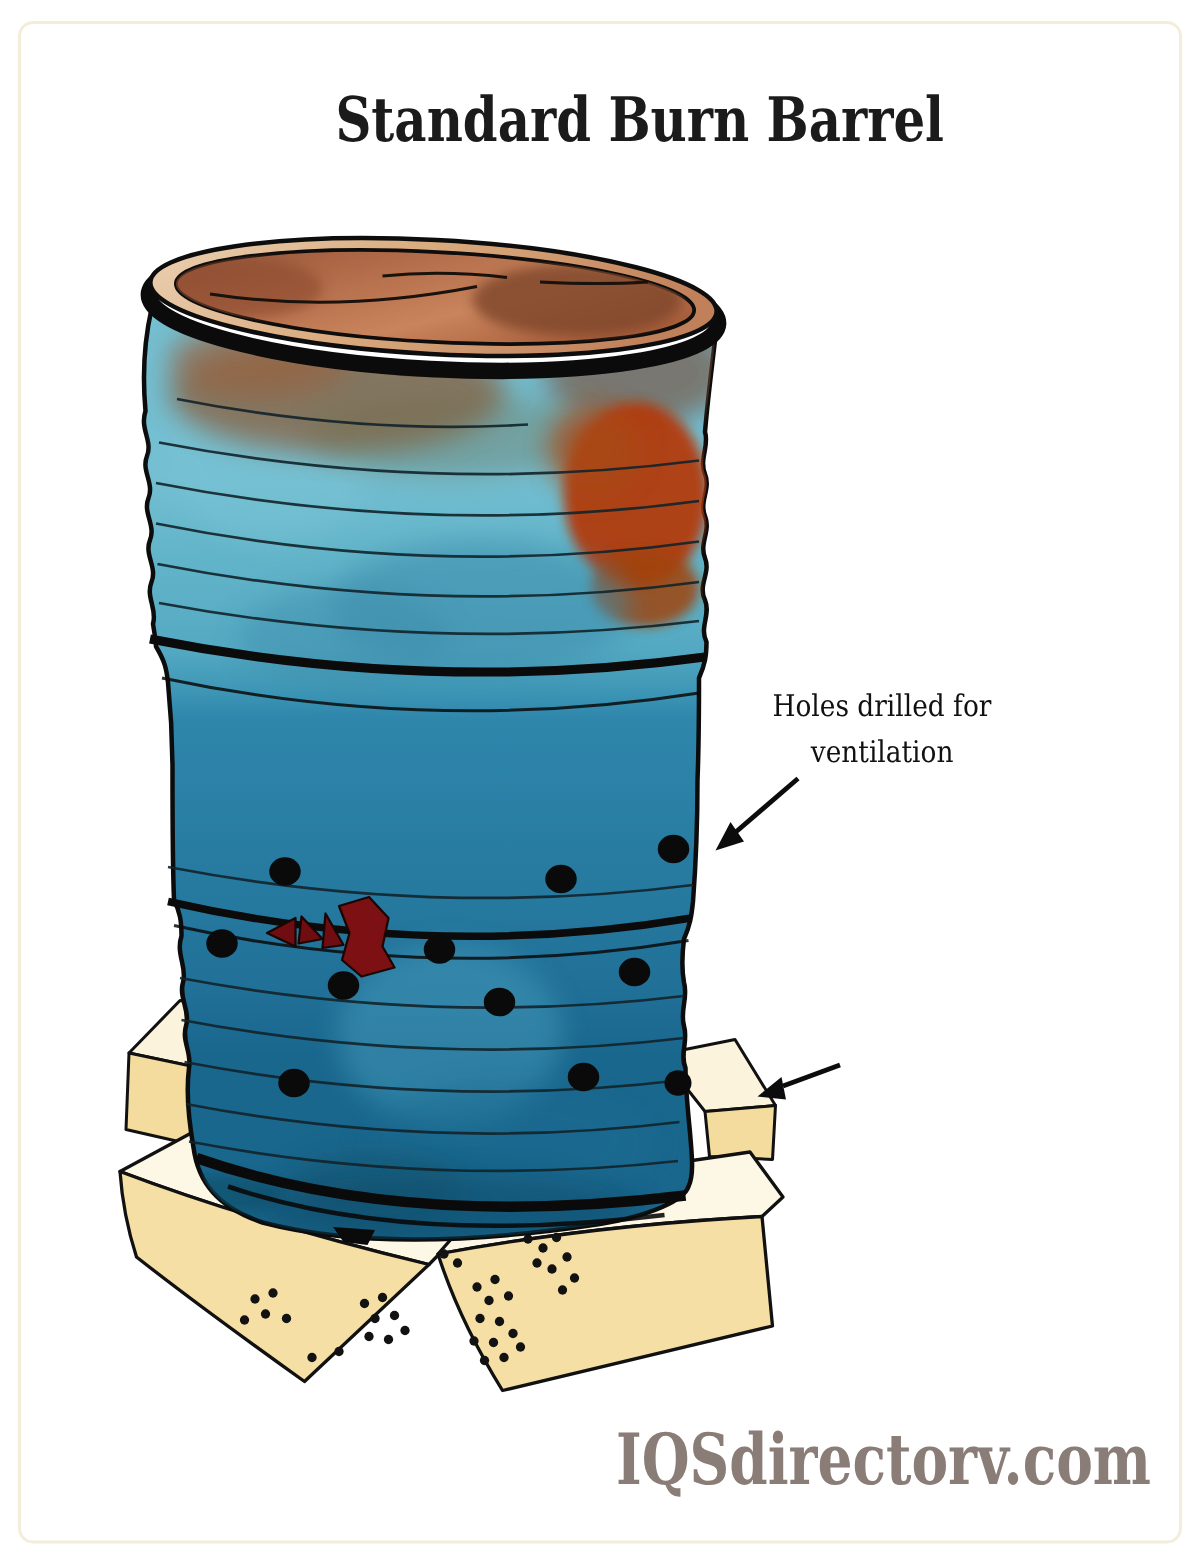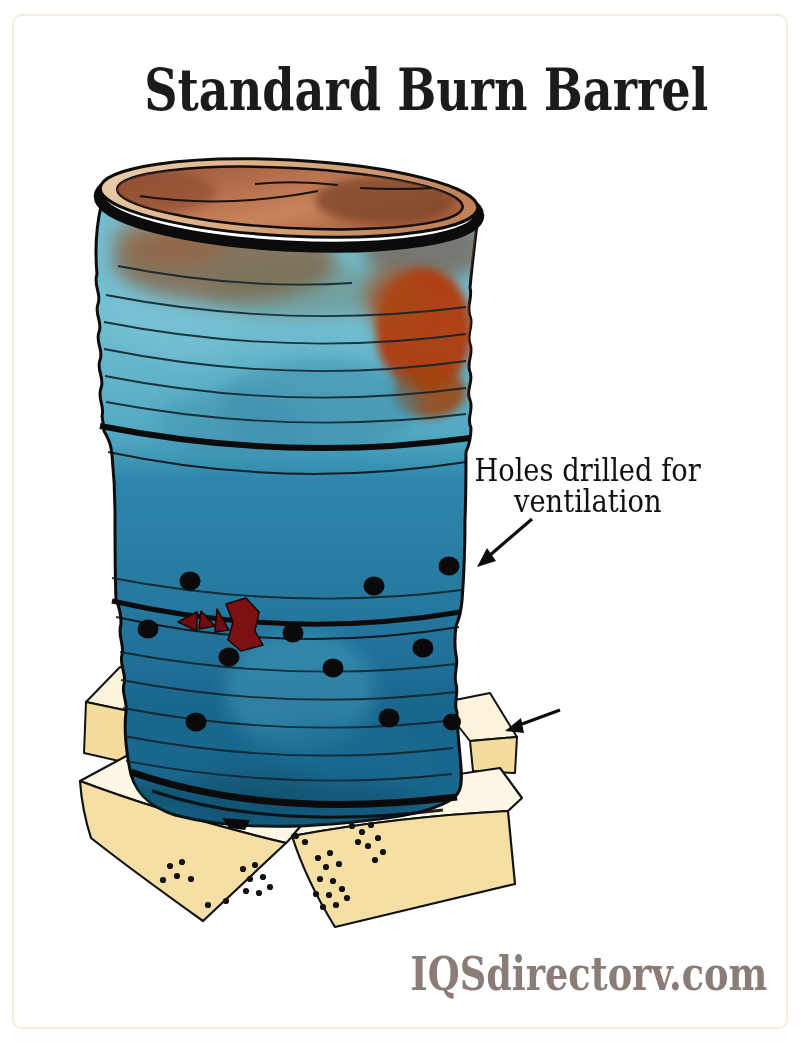--- a/index.html
+++ b/index.html
@@ -18,37 +18,37 @@
     border: 2px solid #f4edda;
     border-radius: 10px;
     pointer-events: none;
   }
   .title {
     position: absolute;
     left: 0; right: 0; top: 56px;
     text-align: center;
     padding-left: 52px;
     font-weight: bold;
-    font-size: 57px;
+    font-size: 41px;
     color: #1b1b1b;
     white-space: nowrap;
   }
   .title .squeeze {
     display: inline-block;
     transform: scaleX(0.81);
   }
   .illustration-svg {
     position: absolute;
     left: 0; top: 0;
   }
   .callout {
     position: absolute;
     text-align: center;
     color: #111111;
-    font-size: 31px;
+    font-size: 20px;
     line-height: 31px;
     white-space: nowrap;
   }
   .callout .squeeze {
     display: inline-block;
     transform: scaleX(0.88);
   }
   .callout-holes { left: 452px; top: 455px; width: 272px; }
   .callout-blocks { left: 512px; top: 641px; width: 266px; line-height: 32px; }
   .watermark {

